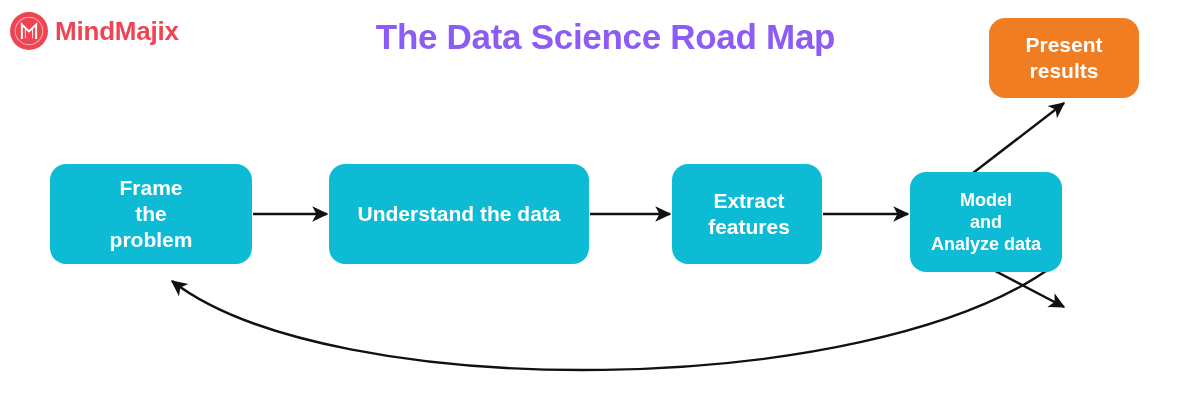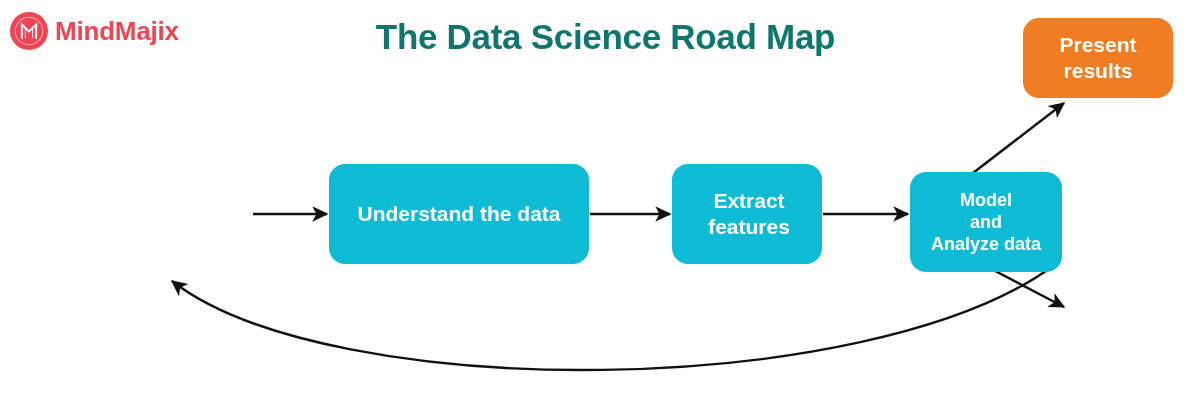--- a/index.html
+++ b/index.html
@@ -44,21 +44,21 @@
   }
 
   #page-title {
     position: absolute;
     left: 0;
     right: 0;
     top: 17px;
     text-align: center;
     font-size: 35px;
     font-weight: bold;
-    color: #0f766e;
+    color: #8b5cf6;
     letter-spacing: -0.3px;
     white-space: nowrap;
     margin-left: 11px;
   }
 
   
   #wires {
     position: absolute;
     left: 0;
     top: 0;
@@ -117,27 +117,30 @@
     <g stroke="#111111" stroke-width="2.4" fill="none" marker-end="url(#arrowhead)">
       <line x1="253" y1="214" x2="327" y2="214"></line>
       <line x1="590" y1="214" x2="670" y2="214"></line>
       <line x1="823" y1="214" x2="908" y2="214"></line>
       <line x1="973" y1="173" x2="1064" y2="103"></line>
       <line x1="978" y1="262" x2="1064" y2="307"></line>
       <path d="M1053 266 C 870 400, 330 404, 172 281"></path>
     </g>
   </svg>
 
+  <div class="node cyan" style="left:50px; top:164px; width:202px; height:100px; font-size:21px;">Frame
+the
+problem</div>
 
   <div class="node cyan" style="left:329px; top:164px; width:260px; height:100px; font-size:21px;">Understand the data</div>
 
   <div class="node cyan" style="left:672px; top:164px; width:150px; height:100px; font-size:21px;padding-left:12px;">Extract
 features</div>
 
   <div class="node cyan" style="left:910px; top:164px; width:152px; height:100px; font-size:18px;margin-top:8px;">Model
 and
 Analyze data</div>
 
-  <div class="node orange" style="left:1023px; top:18px; width:150px; height:80px; font-size:21px;">Present
+  <div class="node orange" style="left:989px; top:18px; width:150px; height:80px; font-size:21px;">Present
 results</div>
 
 
 </div>
 
 </body></html>

